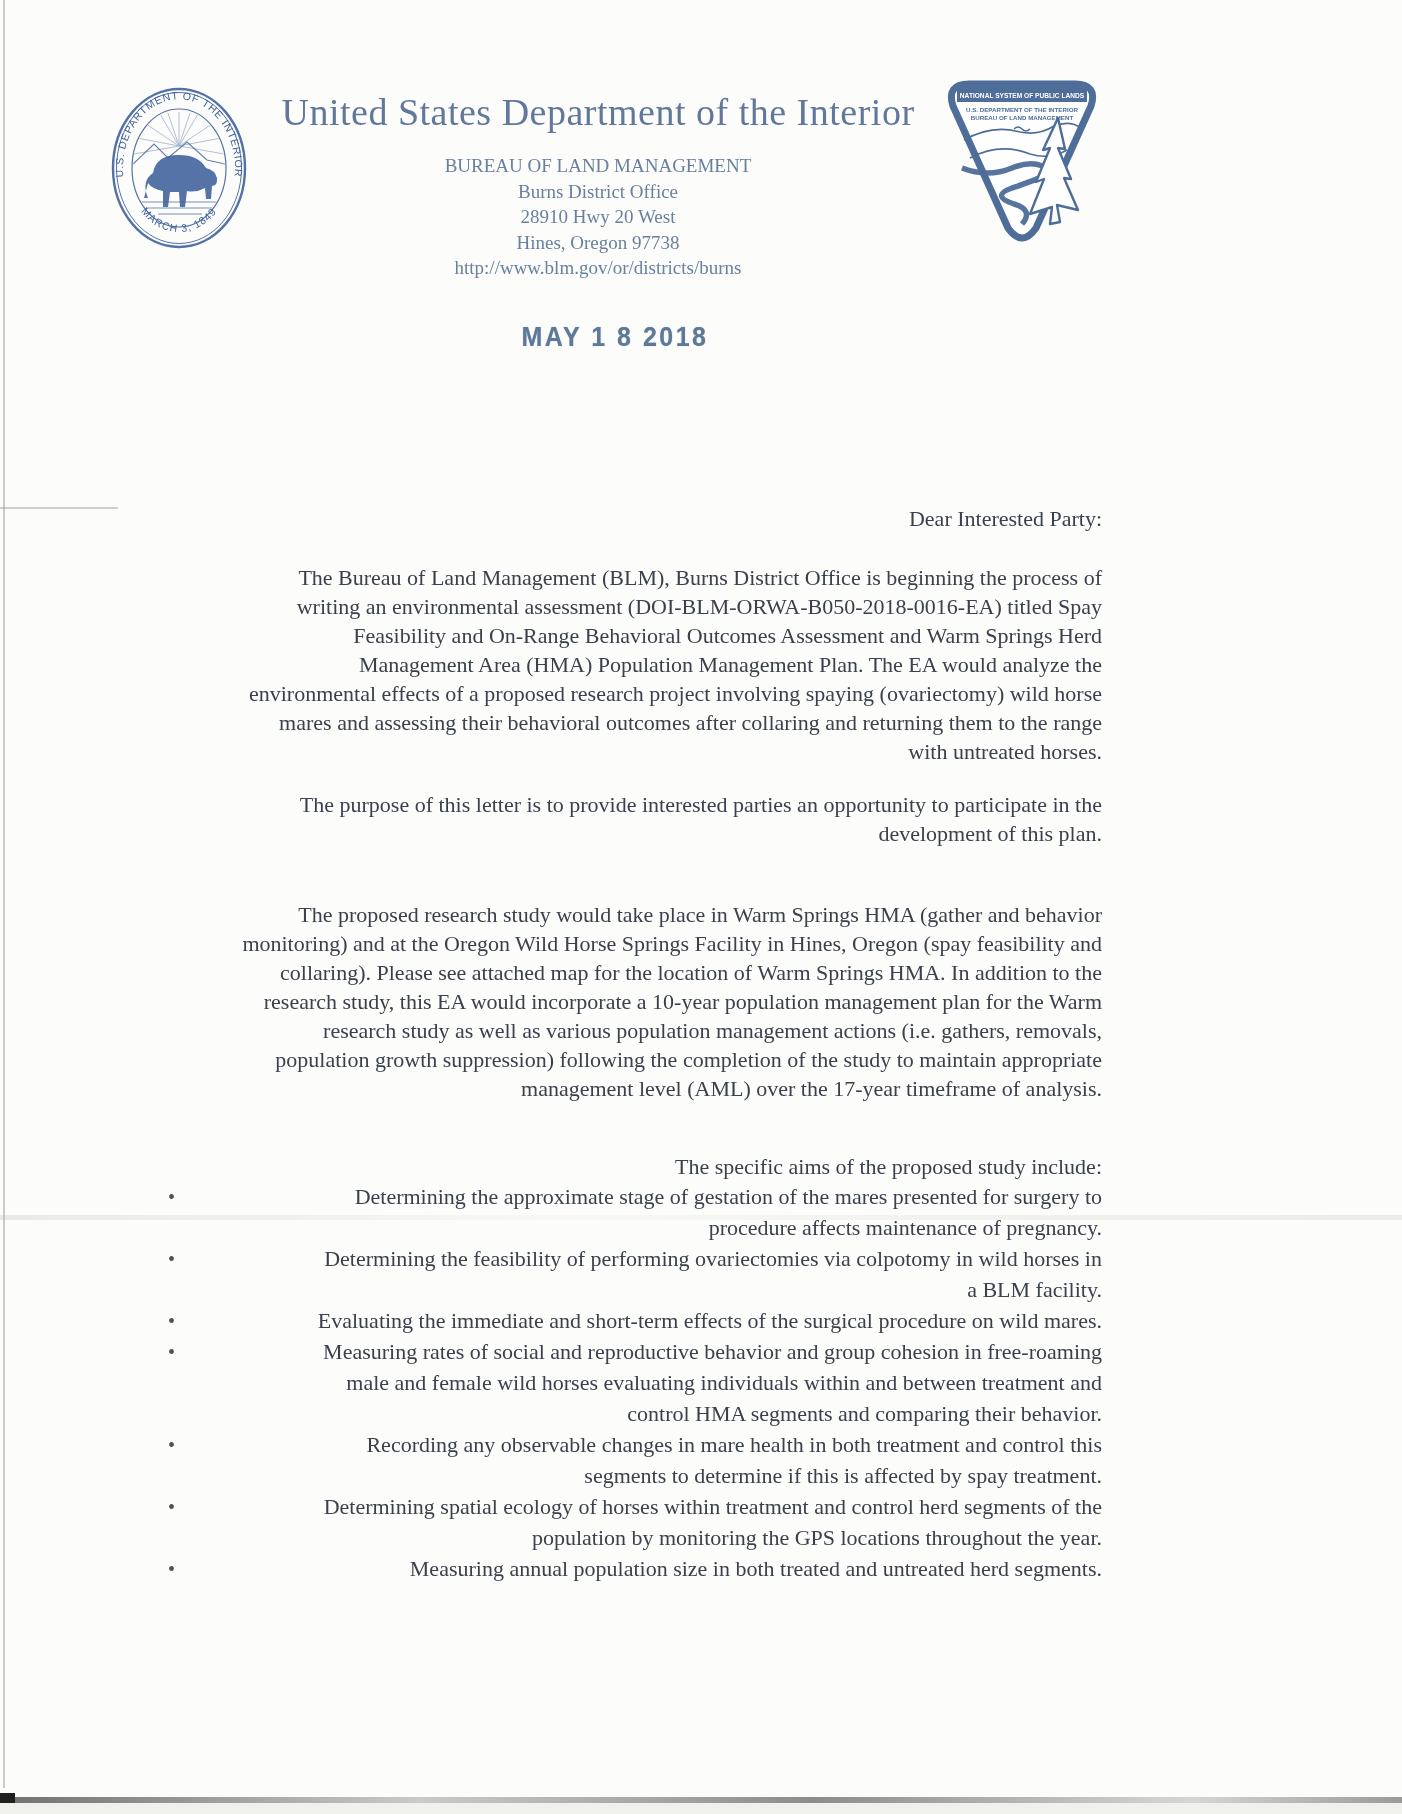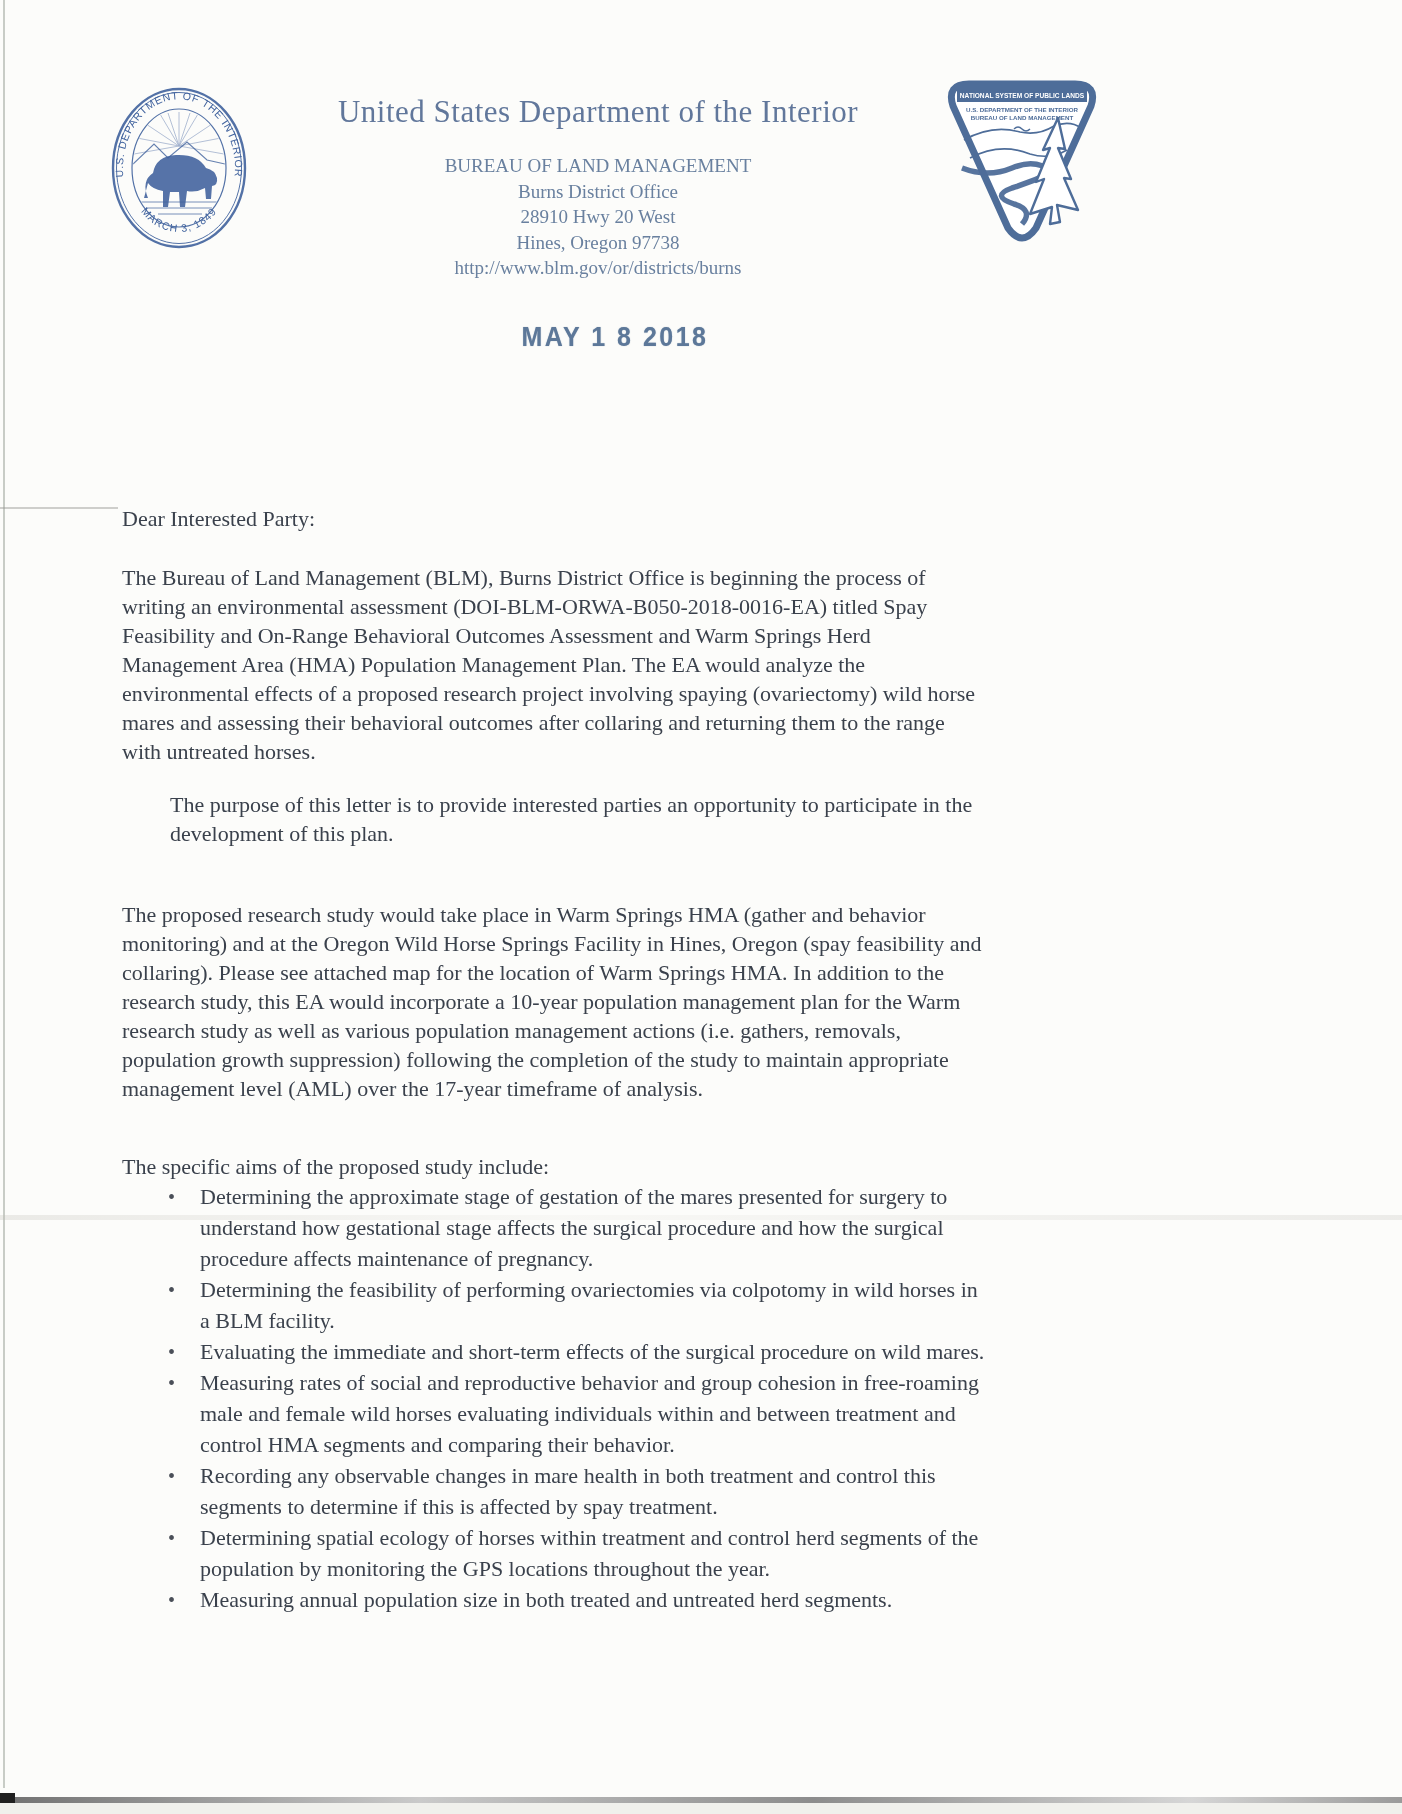--- a/index.html
+++ b/index.html
@@ -20,33 +20,33 @@
   .bottom-bar { position:absolute; left:0; top:1797px; width:1402px; height:6px;
     background:linear-gradient(to right,#707070,#cacaca 30%,#8c8c8c 58%,#d6d6d6 85%,#9a9a9a); }
   .bottom-corner { position:absolute; left:0; top:1793px; width:15px; height:21px; background:#1f1f1f; }
   .below-bar { position:absolute; left:0; top:1803px; width:1402px; height:11px; background:#f0f0ec; }
 
   
   .seal { position:absolute; left:108px; top:84px; }
   .blm-logo { position:absolute; left:940px; top:74px; }
 
   .header-block { position:absolute; left:240px; top:92px; width:716px; text-align:center; }
-  .title { font-size:31px; color:#61779b; letter-spacing:.5px; line-height:40px; }
+  .title { font-size:38px; color:#61779b; letter-spacing:.5px; line-height:40px; }
   .agency-block { margin-top:21px; font-size:19px; line-height:25.5px; color:#69809f; }
   .agency-line { white-space:nowrap; }
 
   .date-stamp { position:absolute; left:470px; top:322px; width:290px; text-align:center;
     font-family:"Liberation Sans","DejaVu Sans",sans-serif; font-weight:bold;
     font-size:25px; letter-spacing:2.5px; color:#5d7899;
     transform:scaleY(1.12); text-shadow:0 0 1px rgba(93,120,153,.55); }
 
   
   .body-text { position:absolute; left:122px; top:504px; width:980px;
     font-size:22px; color:#3a414c; }
-  .line { line-height:29px; white-space:nowrap; }
+  .line { line-height:29px; white-space:nowrap;text-align:right; }
   .p1 { margin-top:30px; }
   .p2 { margin-top:24px;margin-left:48px; }
   .p3 { margin-top:52px; }
   .aims { margin-top:49px;font-family:Liberation Serif, serif; }
   .bullets { margin-top:0; }
   .bullet { position:relative; padding-left:78px; }
   .bullet .line { line-height:31px; }
   .dot { position:absolute; left:46px; top:1px; color:#4a4f58; font-size:20px; line-height:31px; }
 
   svg text { font-family:"Liberation Sans","DejaVu Sans",sans-serif; }
@@ -165,21 +165,20 @@
     </div>
 
     <div class="aims">
       <div class="line">The specific aims of the proposed study include:</div>
     </div>
 
     <div class="bullets">
       <div class="bullet">
         <span class="dot">•</span>
         <div class="line">Determining the approximate stage of gestation of the mares presented for surgery to</div>
-        <div class="line">understand how gestational stage affects the surgical procedure and how the surgical</div>
         <div class="line">procedure affects maintenance of pregnancy.</div>
       </div>
       <div class="bullet">
         <span class="dot">•</span>
         <div class="line">Determining the feasibility of performing ovariectomies via colpotomy in wild horses in</div>
         <div class="line">a BLM facility.</div>
       </div>
       <div class="bullet">
         <span class="dot">•</span>
         <div class="line">Evaluating the immediate and short-term effects of the surgical procedure on wild mares.</div>

